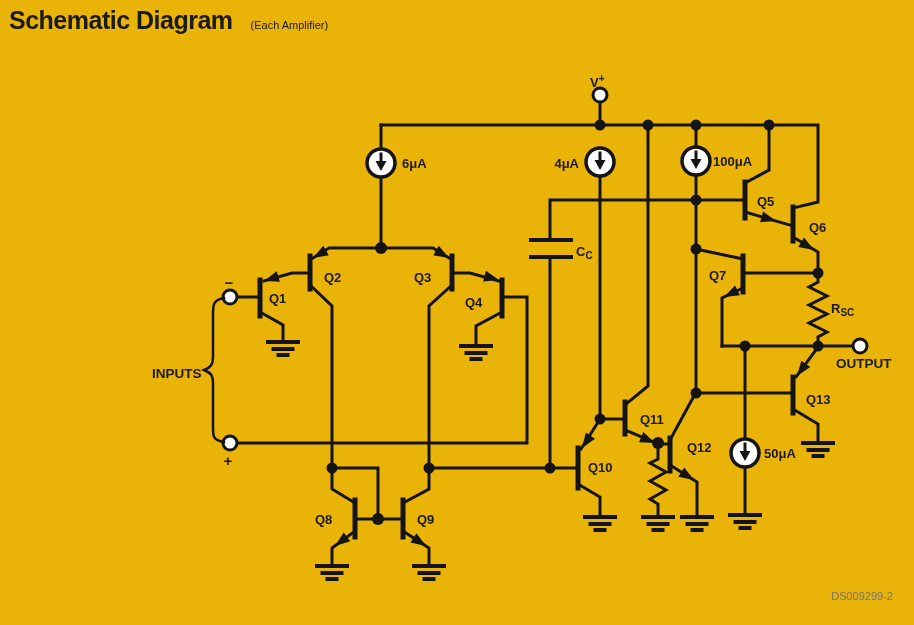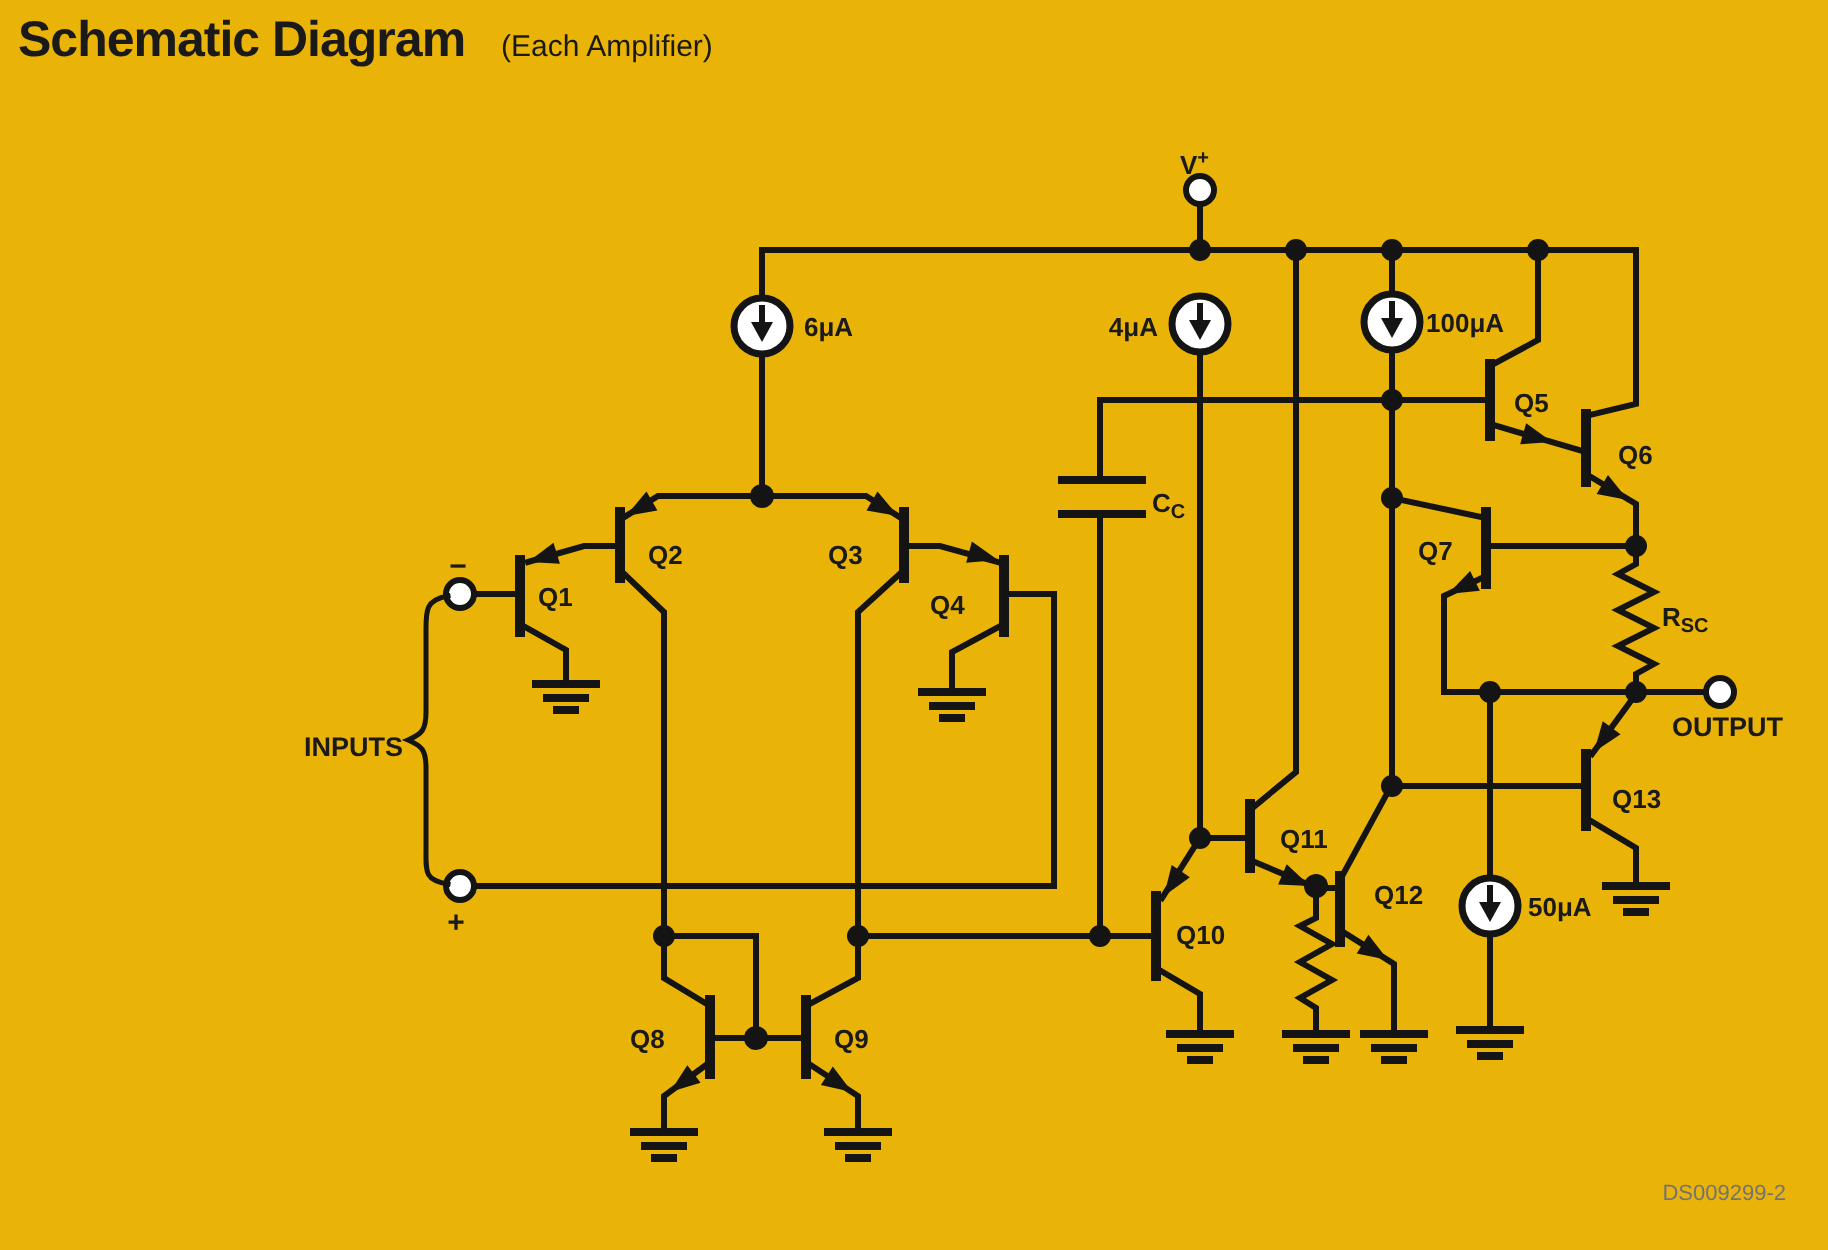--- a/index.html
+++ b/index.html
@@ -1,20 +1,20 @@
 <!DOCTYPE html>
 <html><head>
 <meta charset="utf-8">
 <style>
   html,body{margin:0;padding:0;background:#ffffff;}
   #page{position:relative;width:914px;height:625px;background:#eab308;overflow:hidden;
         font-family:"Liberation Sans",sans-serif;}
   #titlebar{position:absolute;left:9px;top:6px;display:flex;align-items:baseline;gap:18px;}
   #title-main{font-size:25px;font-weight:bold;color:#1a1a1a;letter-spacing:-0.5px;}
-  #title-sub{font-size:15px;color:#1a1a1a;}
+  #title-sub{font-size:11px;color:#1a1a1a;}
   svg{position:absolute;left:0;top:0;}
   .w{stroke:#141414;stroke-width:3;fill:none;stroke-linecap:square;stroke-linejoin:miter;}
   .bar{stroke:#141414;stroke-width:5;fill:none;stroke-linecap:square;}
   .plate{stroke:#141414;stroke-width:4;fill:none;stroke-linecap:square;}
   .gnd{stroke:#141414;stroke-width:4;fill:none;stroke-linecap:square;}
   .arr{fill:#141414;stroke:none;}
   .dot{fill:#141414;stroke:none;}
   .term{fill:#ffffff;stroke:#141414;stroke-width:3;}
   .cs{fill:#ffffff;stroke:#141414;stroke-width:3.5;}
   .lbl{font-family:"Liberation Sans",sans-serif;font-size:13px;font-weight:bold;fill:#1a1a1a;}

